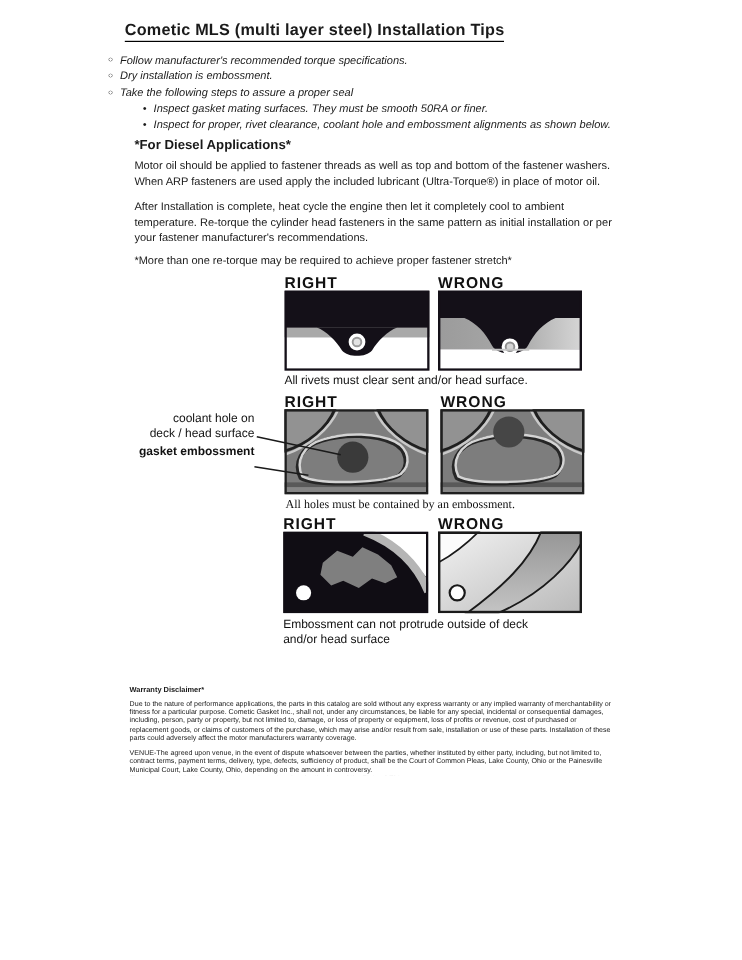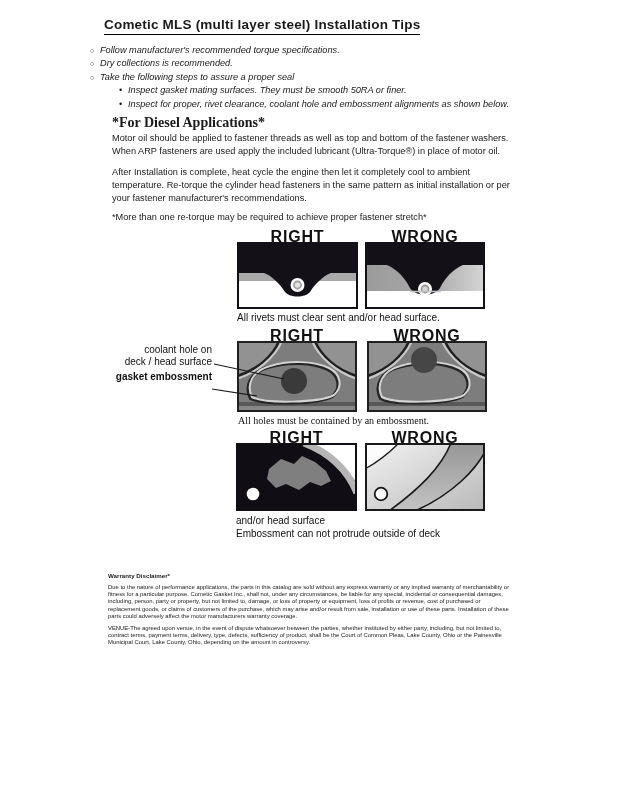--- a/index.html
+++ b/index.html
@@ -11,25 +11,25 @@
          border-bottom:1.6px solid #000;padding-bottom:2px;}
 
   .tips{left:90px;top:44px;width:500px;list-style:none;margin:0;padding:0;}
   .tips li{position:relative;font-size:9.2px;line-height:13.4px;white-space:nowrap;font-style:italic;}
   .tips li.top{padding-left:10px;}
   .tips li.sub{padding-left:38px;}
   .mk{position:absolute;top:0;}
   .mk.circ{left:0;font-size:7px;line-height:13.4px;}
   .mk.dot{left:29px;font-size:9px;line-height:13.4px;}
 
-  .diesel-h{left:112px;top:115px;font-size:14px;font-weight:bold;font-family:Liberation Serif, serif;}
+  .diesel-h{left:112px;top:115px;font-size:11px;font-weight:bold;}
   .para{left:112px;width:400px;font-size:9.2px;line-height:13.2px;}
   .p1{top:132px;} .p2{top:166px;} .p3{top:211px;}
 
-  .dlabel{font-size:16px;font-weight:600;letter-spacing:0.8px;text-align:center;color:#111;}
+  .dlabel{font-size:13px;font-weight:600;letter-spacing:0.8px;color:#111;}
   .caption{font-size:10px;color:#111;line-height:12.5px;}
 
   .panel{position:absolute;}
   .panel svg{display:block;}
 
   .r2label{font-size:10px;line-height:12px;text-align:right;color:#111;}
 
   .warranty{left:108px;top:572px;width:405px;}
   .warranty h2{margin:0 0 5px 0;font-size:6.2px;font-weight:bold;}
   .warranty p{margin:0 0 4.6px 0;font-size:5.9px;line-height:7.2px;}
@@ -39,21 +39,21 @@
 </style>
 </head>
 <body>
 
 <div class="page">
 
   <div class="abs title">Cometic MLS (multi layer steel) Installation Tips</div>
 
   <ul class="abs tips">
     <li class="top"><span class="mk circ">○</span><span>Follow manufacturer's recommended torque specifications.</span></li>
-    <li class="top"><span class="mk circ">○</span><span>Dry collections is recommended.</span></li>
+    <li class="top"><span class="mk circ">○</span><span>Dry installation is embossment.</span></li>
     <li class="top"><span class="mk circ">○</span><span>Take the following steps to assure a proper seal</span></li>
     <li class="sub"><span class="mk dot">•</span><span>Inspect gasket mating surfaces.  They must be smooth 50RA or finer.</span></li>
     <li class="sub"><span class="mk dot">•</span><span>Inspect for proper, rivet clearance, coolant hole and embossment alignments as shown below.</span></li>
   </ul>
 
   <div class="abs diesel-h">*For Diesel Applications*</div>
   <div class="abs para p1">Motor oil should be applied to fastener threads as well as top and bottom of the fastener washers. When ARP fasteners are used apply the included lubricant (Ultra-Torque®) in place of motor oil.</div>
   <div class="abs para p3">*More than one re-torque may be required to achieve proper fastener stretch*</div>
   <div class="abs para p2">After Installation is complete, heat cycle the engine then let it completely cool to ambient temperature. Re-torque the cylinder head fasteners in the same pattern as initial installation or per your fastener manufacturer's recommendations.</div>
 
@@ -165,22 +165,22 @@
         </linearGradient>
       </defs>
       <rect width="120" height="68" fill="url(#g3)"></rect>
       <path d="M0,0 H34 C23,11 11,20 0,26 Z" fill="#fcfcfc" stroke="#1a1a1a" stroke-width="1.4"></path>
       <path d="M86,0 H124 C114,26 86,52 50,68 H24 C54,46 76,25 86,0 Z" fill="url(#g4)" stroke="#1a1a1a" stroke-width="1.6"></path>
       <circle cx="16" cy="51" r="6.3" fill="#ffffff" stroke="#1a1a1a" stroke-width="1.8"></circle>
       <rect x="1" y="1" width="118" height="66" fill="none" stroke="#1a1a1a" stroke-width="2"></rect>
     </svg>
   </div>
   <div class="abs caption" style="left:236px;top:515px;">
+    <div>Embossment can not protrude outside of deck</div>
     <div>and/or head surface</div>
-    <div>Embossment can not protrude outside of deck</div>
   </div>
 
   <div class="abs warranty">
     <h2>Warranty Disclaimer*</h2>
     <p>Due to the nature of performance applications, the parts in this catalog are sold without any express warranty or any implied warranty of merchantability or fitness for a particular purpose.  Cometic Gasket Inc., shall not, under any circumstances, be liable for any special, incidental or consequential damages, including, person, party or property, but not limited to, damage, or loss of property or equipment, loss of profits or revenue, cost of purchased or replacement goods, or claims of customers of the purchase, which may arise and/or result from sale, installation or use of these parts.  Installation of these parts could adversely affect the motor manufacturers warranty coverage.</p>
     <p class="tight">VENUE-The agreed upon venue, in the event of dispute whatsoever between the parties, whether instituted by either party, including, but not limited to, contract terms, payment terms, delivery, type, defects, sufficiency of product, shall be the Court of Common Pleas, Lake County, Ohio or the Painesville Municipal Court, Lake County, Ohio, depending on the amount in controversy.</p>
     <p>This agreement shall be governed by and construed under the laws of the State of Ohio.</p>
     <p>All prices and terms are subject to change without notice.</p>
     <p>Terms COD- Secured with a completed dealer/jobber application on File, COD-Company check with a current credit card number on file.  Open accounts may be established by well rated firms.  A credit application is available upon request.  Open accounts are due payable Net 30 days from date of invoice.  No statement will be sent.  If an account becomes 60 or more days past due, it is subject to being placed on credit hold.  No orders will be shipped or new orders accepted until past due balance is paid.  If an account becomes 90 or more days past due, it is subject to being placed for collections.  All costs of collection are the responsibility of the customer, including attorney fees, court costs, and other expenses of litigation.</p>
     <p>Returns- Authorized (RGA) must be obtained in advance on all returns.  A packing slip or invoice number must accompany the merchandise.  No returns after 30 days from invoice date.  All returns are subject to a 25% restocking charge.  All custom designed and custom manufactured gaskets are non-returnable.</p>

